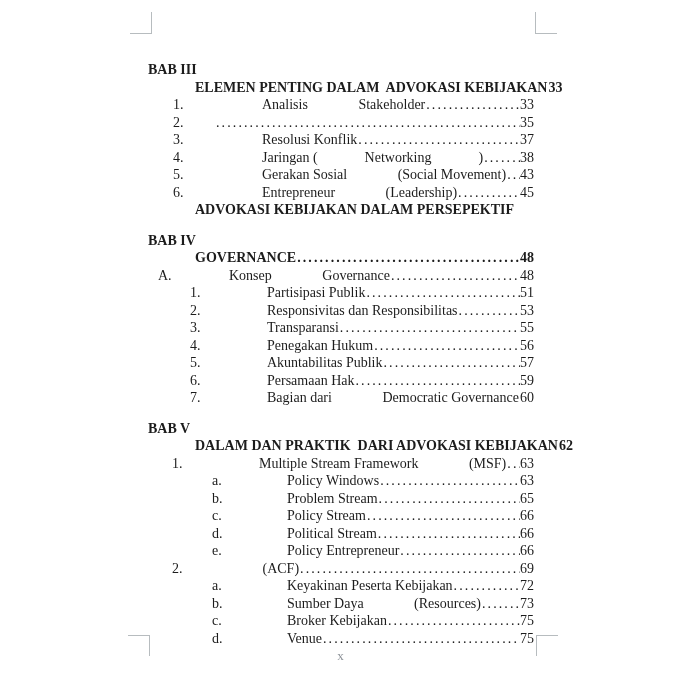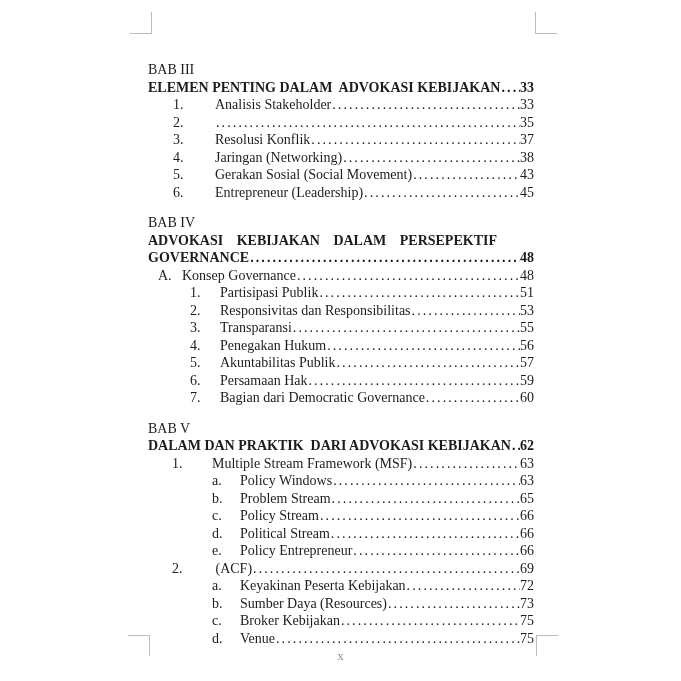--- a/index.html
+++ b/index.html
@@ -21,25 +21,25 @@
   .crop.bl{left:128px;top:635px;width:21px;height:20px;
            border-right:1px solid var(--crop-color);border-top:1px solid var(--crop-color);}
   .crop.br{left:536px;top:635px;width:21px;height:20px;
            border-left:1px solid var(--crop-color);border-top:1px solid var(--crop-color);}
 
   .content{position:absolute;left:148px;top:61px;width:389px;
            font-size:14px;line-height:17.5px;}
 
   .trow{display:flex;align-items:baseline;}
   .trow.justify{display:block;text-align:justify;text-align-last:justify;width:349px;}
-  .chapter{font-weight:normal;}
+  .chapter{font-weight:bold;}
   .title{font-weight:bold;}
   .gap{margin-top:13px;}
 
-  .seg{white-space:pre;flex:0 0 auto;}
+  .seg{white-space:pre;flex:0 0 auto;margin-left:47px;}
   .it{}
   .marker{flex:0 0 auto;white-space:pre;}
   .dots{flex:1 1 auto;min-width:0;overflow:hidden;white-space:nowrap;
         letter-spacing:2.1px;padding-left:1px;}
   .pagenum{flex:0 0 auto;min-width:17px;text-align:left;white-space:pre;}
 
   
   .lvl-n3{padding-left:25px;} .lvl-n3 .marker{width:42px;}
   .lvl-A {padding-left:10px;} .lvl-A  .marker{width:24px;}
   .lvl-n4{padding-left:42px;} .lvl-n4 .marker{width:30px;}
@@ -98,22 +98,22 @@
         <span class="dots">......................................................................................................................................................</span>
         <span class="pagenum">43</span>
       </div>
       <div class="trow item lvl-n3">
         <span class="marker">6.</span>
         <span class="seg">Entrepreneur </span>
         <span class="seg it">(Leadership)</span>
         <span class="dots">......................................................................................................................................................</span>
         <span class="pagenum">45</span>
       </div>
+      <div class="trow title justify"><span class="seg">ADVOKASI KEBIJAKAN DALAM PERSEPEKTIF</span></div>
       <div class="trow chapter gap">BAB IV</div>
-      <div class="trow title justify"><span class="seg">ADVOKASI KEBIJAKAN DALAM PERSEPEKTIF</span></div>
       <div class="trow title">
         <span class="seg it">GOVERNANCE</span>
         <span class="dots">......................................................................................................................................................</span>
         <span class="pagenum">48</span>
       </div>
       <div class="trow item lvl-A">
         <span class="marker">A.</span>
         <span class="seg">Konsep </span>
         <span class="seg it">Governance</span>
         <span class="dots">......................................................................................................................................................</span>

